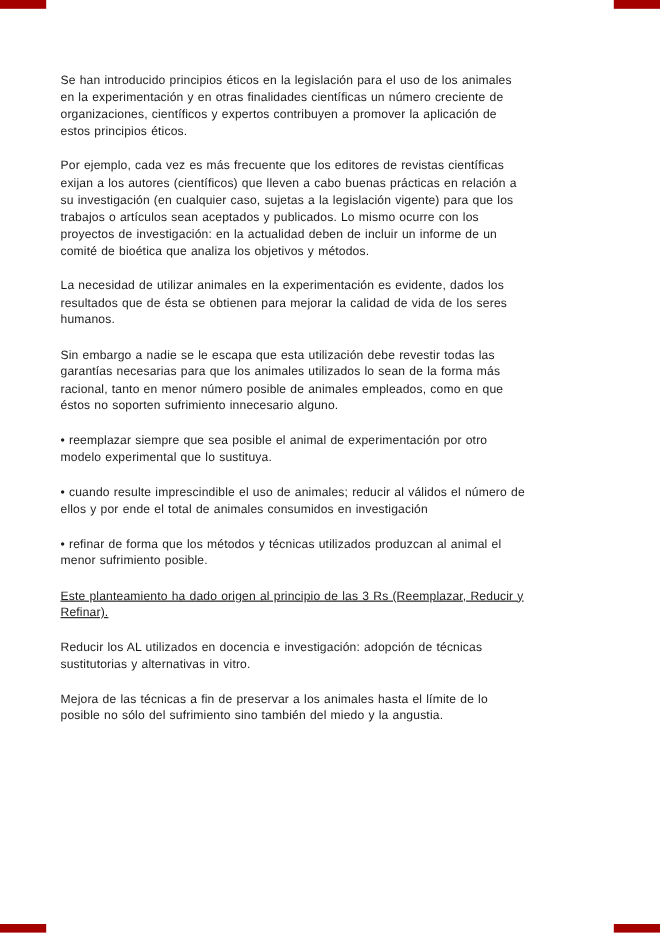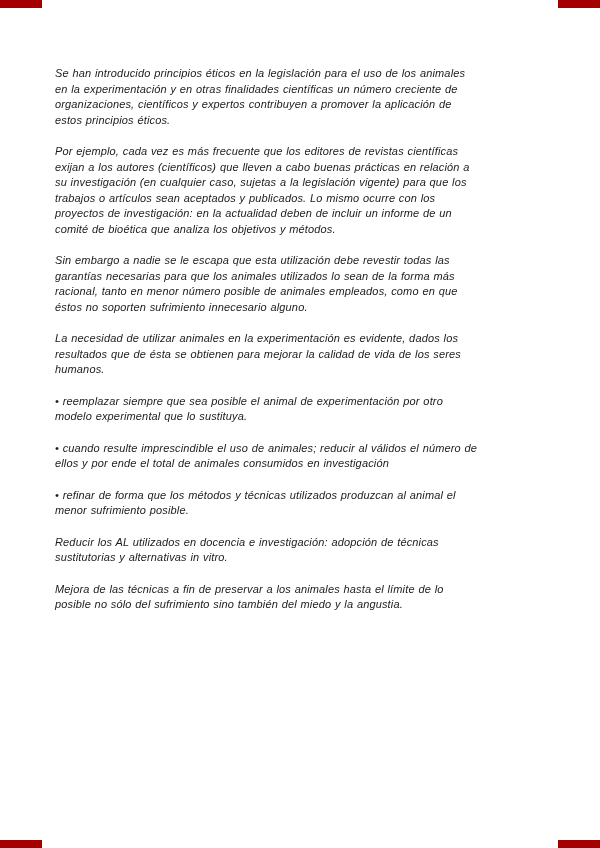--- a/index.html
+++ b/index.html
@@ -13,21 +13,20 @@
     background: #ffffff;
     position: relative;
     overflow: hidden;
     font-family: "Liberation Sans", sans-serif;
     color: #1b1b1b;
   }
   .page {
     box-sizing: border-box;
     width: 528px;
     padding: 66px 48px 0 55px;
-    font-style: italic;
   }
   .para {
     margin: 0 0 16px 0;
     font-size: 11px;
     line-height: 15.5px;
     letter-spacing: 0.15px;
     word-spacing: 0.5px;
     text-align: left;
     white-space: normal;
   }
@@ -52,20 +51,21 @@
 <body>
 
 <div class="corner-mark tl"></div>
 <div class="corner-mark tr"></div>
 <div class="corner-mark bl"></div>
 <div class="corner-mark br"></div>
 
 <div class="page">
   <p class="para">Se han introducido principios éticos en la legislación para el uso de los animales en la experimentación y en otras finalidades científicas un número creciente de organizaciones, científicos y expertos contribuyen a promover la aplicación de estos principios éticos.</p>
   <p class="para">Por ejemplo, cada vez es más frecuente que los editores de revistas científicas exijan a los autores (científicos) que lleven a cabo buenas prácticas en relación a su investigación (en cualquier caso, sujetas a la legislación vigente) para que los trabajos o artículos sean aceptados y publicados. Lo mismo ocurre con los proyectos de investigación: en la actualidad deben de incluir un informe de un comité de bioética que analiza los objetivos y métodos.</p>
+  <p class="para">La necesidad de utilizar animales en la experimentación es evidente, dados los resultados que de ésta se obtienen para mejorar la calidad de vida de los seres humanos.</p>
   <p class="para">Sin embargo a nadie se le escapa que esta utilización debe revestir todas las garantías necesarias para que los animales utilizados lo sean de la forma más racional, tanto en menor número posible de animales empleados, como en que éstos no soporten sufrimiento innecesario alguno.</p>
-  <p class="para">La necesidad de utilizar animales en la experimentación es evidente, dados los resultados que de ésta se obtienen para mejorar la calidad de vida de los seres humanos.</p>
   <p class="para">• reemplazar siempre que sea posible el animal de experimentación por otro modelo experimental que lo sustituya.</p>
   <p class="para">• cuando resulte imprescindible el uso de animales; reducir al válidos el número de ellos y por ende el total de animales consumidos en investigación</p>
   <p class="para">• refinar de forma que los métodos y técnicas utilizados produzcan al animal el menor sufrimiento posible.</p>
+  <p class="para underline">Este planteamiento ha dado origen al principio de las 3 Rs (Reemplazar, Reducir y Refinar).</p>
   <p class="para">Reducir los AL utilizados en docencia e investigación: adopción de técnicas sustitutorias y alternativas in vitro.</p>
   <p class="para">Mejora de las técnicas a fin de preservar a los animales hasta el límite de lo posible no sólo del sufrimiento sino también del miedo y la angustia.</p>
 </div>
 
 </body></html>

